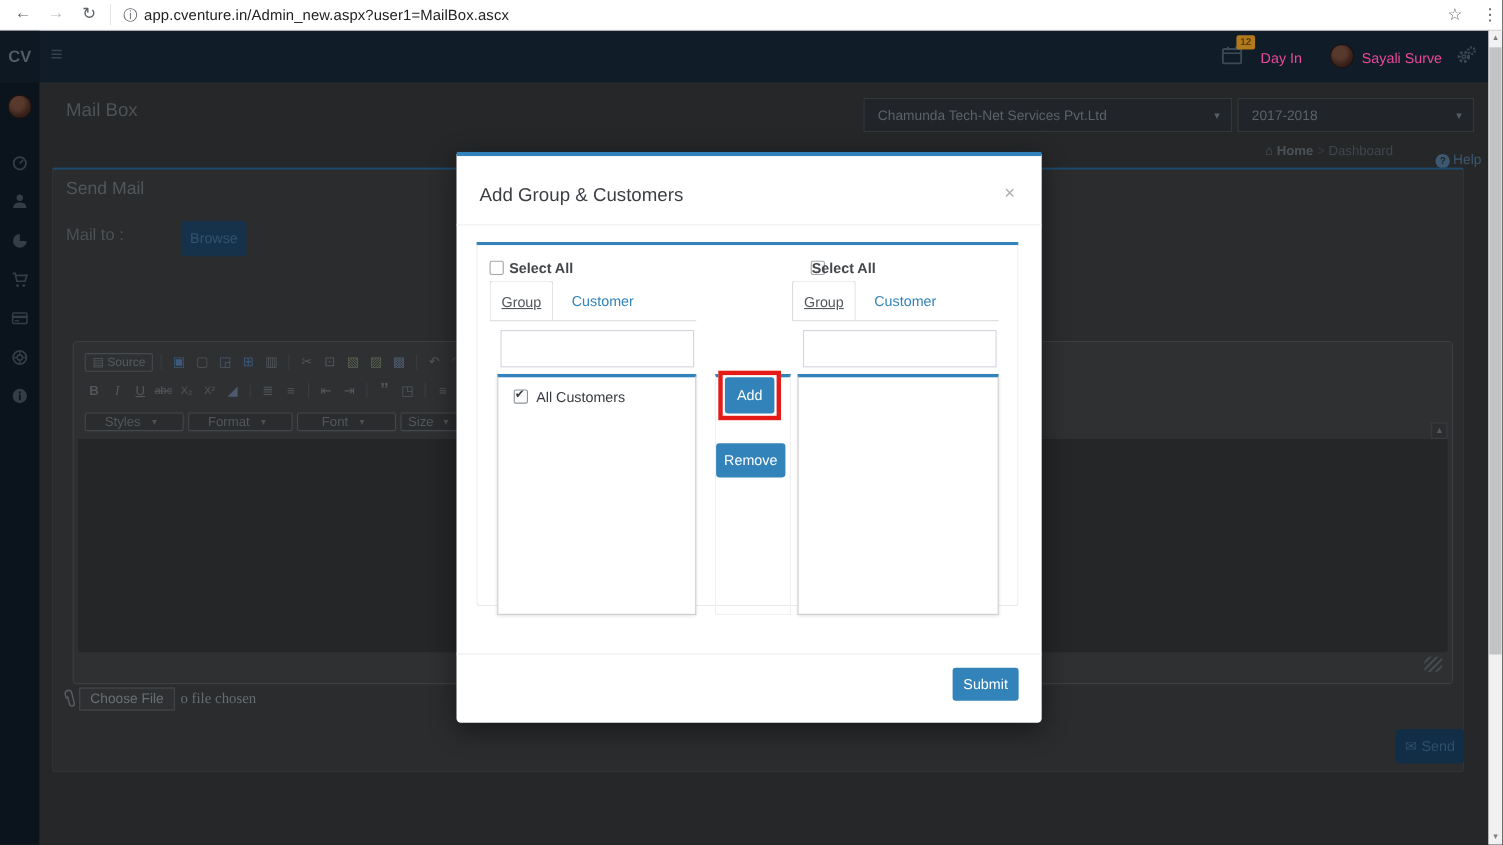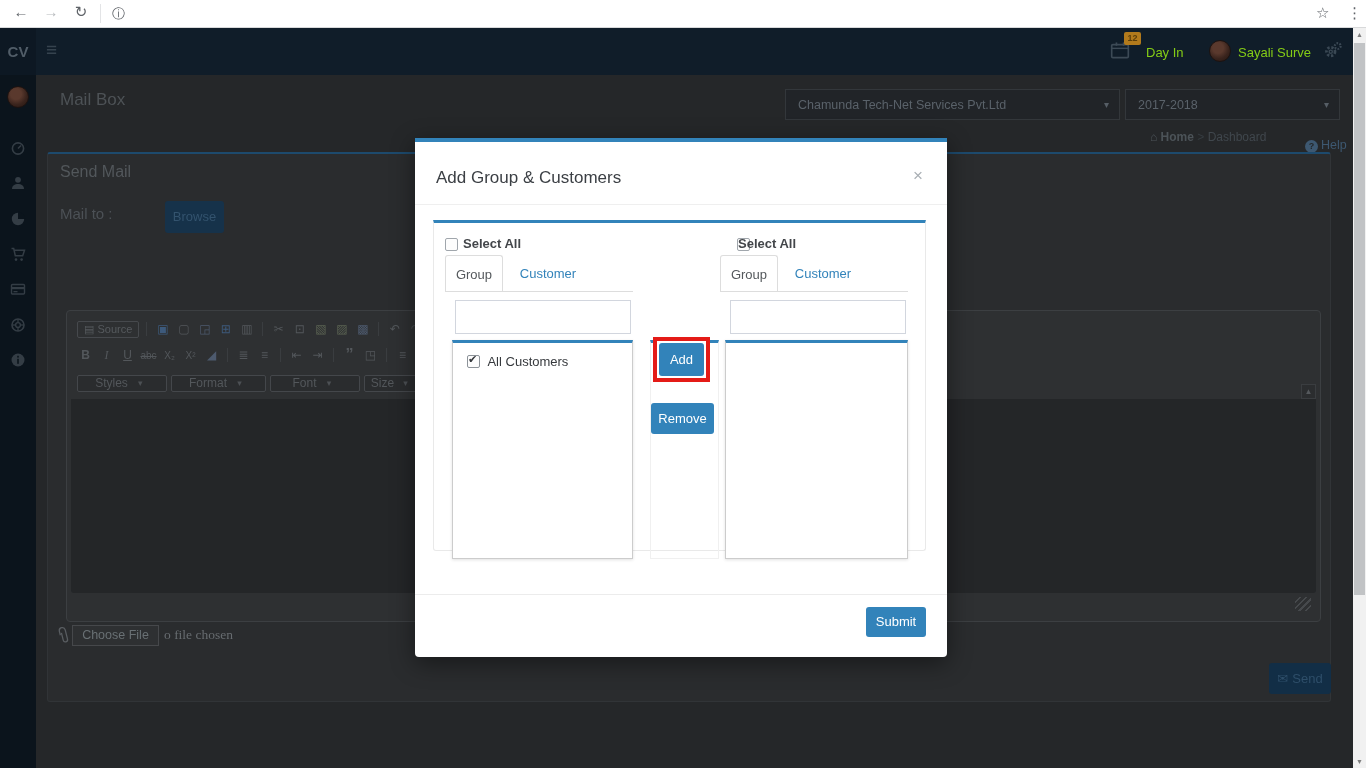--- a/index.html
+++ b/index.html
@@ -17,21 +17,21 @@
   .chrome .url { position:absolute; left:131px; top:6px; font-size:13.5px; color:#202124; letter-spacing:.1px; }
   .chrome .star { position:absolute; left:1316px; top:4px; font-size:15px; color:#5f6368; }
   .chrome .dots { position:absolute; left:1347px; top:4px; font-size:15px; color:#5f6368; }
 
   
   .navbar { position:absolute; left:0; top:28px; width:1354px; height:47px; background:#101d29; }
   .logo { position:absolute; left:0; top:0; width:36px; height:47px; background:#0d1823; color:#515d68; font-weight:bold; font-size:15px; display:flex; align-items:center; justify-content:center; }
   .hamburger { position:absolute; left:46px; top:11px; color:#36434e; font-size:19px; cursor:pointer; }
   .nav-ic { color:#3c4a56; }
   .badge { position:absolute; left:1124px; top:4px; min-width:17px; height:13px; background:#b27a1c; color:#5d3f0a; font-size:9px; font-weight:bold; text-align:center; line-height:13px; border-radius:2px; padding:0 2px; }
-  .nav-label { position:absolute; top:17px; color:#84cc16; font-size:13px; }
+  .nav-label { position:absolute; top:17px; color:#ec4899; font-size:13px; }
   .avatar { border-radius:50%; background:radial-gradient(circle at 40% 35%, #5a392d 0 30%, #3a241d 60%, #241510 100%); border:1px solid #1c1210; }
 
   
   .sidebar { position:absolute; left:0; top:75px; width:36px; height:693px; background:#0b141c; }
   .side-ic { position:absolute; left:10px; width:16px; height:16px; color:#343d45; cursor:pointer; }
 
   
   .content-bg { position:absolute; left:36px; top:75px; width:1318px; height:693px; background:#252729; }
   .page-title { position:absolute; left:60px; top:90px; font-size:17px; color:#4d5256; }
   .drop { position:absolute; top:89px; height:31px; background:#212428; border:1px solid #33373b; color:#5a626a; font-size:12.5px; display:flex; align-items:center; justify-content:space-between; padding:0 10px 0 12px; cursor:pointer; }
@@ -79,21 +79,21 @@
 
   
   .modal { position:absolute; left:415px; top:138px; width:532px; height:519px; background:#ffffff; border-top:4px solid #3283ba; border-radius:0 0 4px 4px; box-shadow:0 6px 24px rgba(0,0,0,.45); }
   .m-title { position:absolute; left:21px; top:26px; font-size:17px; color:#3b3f44; }
   .m-close { position:absolute; left:498px; top:24px; font-size:17px; color:#a9afb4; cursor:pointer; }
   .m-hline { position:absolute; left:0; top:62px; width:532px; height:1px; background:#efefef; }
   .m-panel { position:absolute; left:18px; top:78px; width:493px; height:331px; border:1px solid #e9e9e9; border-top:3px solid #3283ba; border-radius:0 0 3px 3px; background:#fff; }
   .cb { width:13px; height:13px; border:1px solid #a0a6ac; background:#fdfdfd; border-radius:2px; position:relative; display:inline-block; cursor:pointer; }
   .cb .ck { position:absolute; left:0px; top:-3px; font-size:11px; color:#35383c; }
   .sel-label { position:absolute; font-size:13px; font-weight:bold; color:#43464a; }
-  .tab-active { position:absolute; width:58px; height:37px; border:1px solid #ddd; border-bottom:none; border-radius:3px 3px 0 0; background:#fff; color:#54585c; font-size:13px; text-align:center; line-height:37px; cursor:pointer; }
+  .tab-active { position:absolute; width:58px; height:37px; border:1px solid #ddd; border-bottom:none; border-radius:3px 3px 0 0; background:#fff; color:#54585c; font-size:13px; text-align:center; line-height:37px; cursor:pointer;text-decoration:underline; }
   .tab-link { position:absolute; width:80px; font-size:13px; color:#3283ba; text-align:center; cursor:pointer; }
   .tab-line { position:absolute; height:1px; background:#ddd; width:188px; }
   .m-search { position:absolute; width:176px; height:34px; border:1px solid #d2d6de; background:#fff; padding:0 8px; font-size:13px; font-family:"Liberation Sans",sans-serif; }
   .m-list { position:absolute; width:181px; height:219px; background:#fff; border:1px solid #ccc; border-top:3px solid #3283ba; box-shadow:0 1px 3px rgba(0,0,0,.12); }
   .m-mid { position:absolute; left:235px; top:198px; width:69px; height:219px; border:1px solid #f0f0f0; border-top:3px solid #3283ba; }
   .add-wrap { position:absolute; left:238px; top:195px; border:4px solid #e41b17; padding:2px; background:#fff; }
   .btn-blue { background:#3283ba; color:#ffffff; font-size:13px; border-radius:3px; text-align:center; cursor:pointer; }
   .m-fline { position:absolute; left:0; top:452px; width:532px; height:1px; background:#ececec; }
 
   
@@ -107,20 +107,21 @@
 <body>
 
 <div id="app" data-name="application-window">
 
   <div class="chrome" data-name="browser-toolbar">
     <span class="navbtn" style="left:10px;" data-name="browser-back-icon">←</span>
     <span class="navbtn disabled" style="left:40px;" data-name="browser-forward-icon">→</span>
     <span class="navbtn" style="left:70px;" data-name="browser-refresh-icon">↻</span>
     <span class="omni-sep" data-name="omnibox-divider"></span>
     <span class="info-ic" data-name="page-info-icon">ⓘ</span>
+    <span class="url" data-name="address-bar">app.cventure.in/Admin_new.aspx?user1=MailBox.ascx</span>
     <span class="star" data-name="bookmark-star-icon">☆</span>
     <span class="dots" data-name="browser-menu-icon">⋮</span>
   </div>
 
   <div class="navbar" data-name="app-navbar">
     <div class="logo" data-name="app-logo">CV</div>
     <span class="hamburger" data-name="sidebar-toggle-icon">≡</span>
 
     <svg class="abs nav-ic" style="left:1110px; top:13px;" width="20" height="19" viewBox="0 0 16 16" data-name="day-in-icon">
       <rect x="1" y="3" width="14" height="11" rx="1" fill="none" stroke="currentColor" stroke-width="1.4"></rect>

